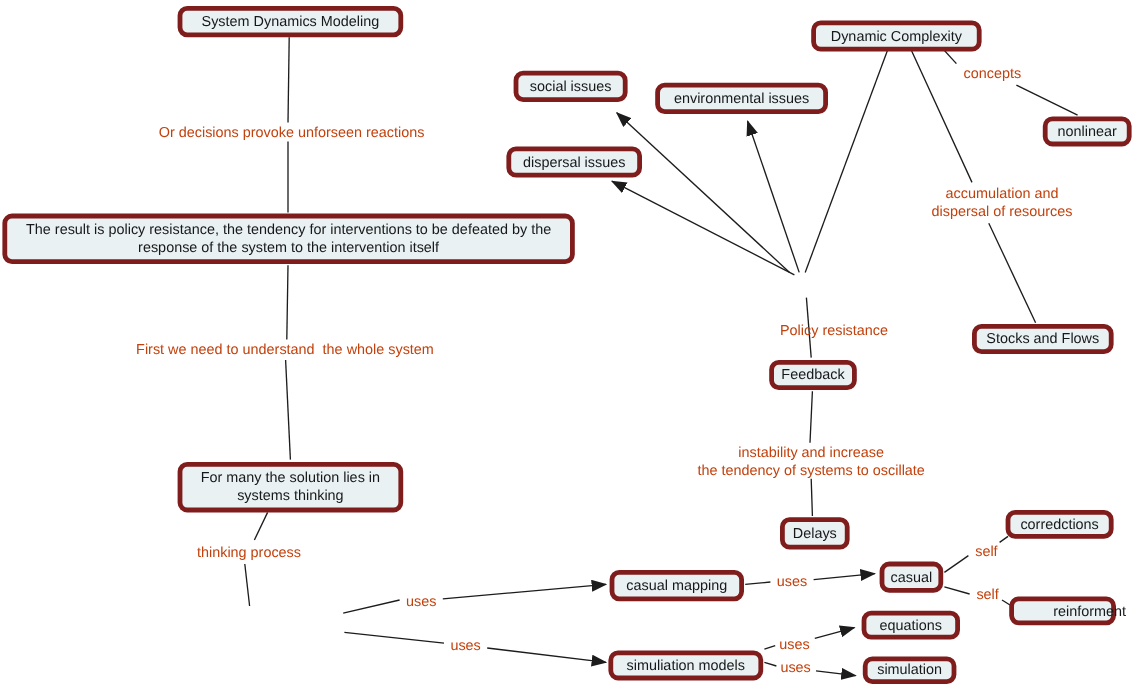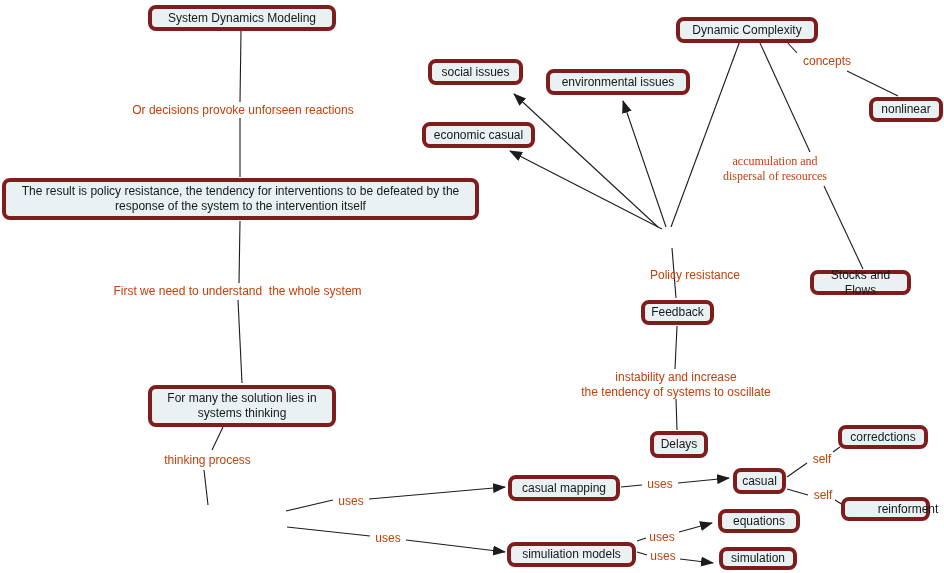--- a/index.html
+++ b/index.html
@@ -80,42 +80,42 @@
 
     <line x1="672" y1="248" x2="676" y2="298"></line>
     <line x1="677" y1="326" x2="675" y2="369"></line>
     <line x1="676" y1="399" x2="677" y2="430"></line>
   </svg>
 
   <div class="node" style="left:148px;top:5px;width:188px;height:26px;">System Dynamics Modeling</div>
   <div class="node" style="left:676px;top:2px;width:142px;height:26px;margin-top:15px;">Dynamic Complexity</div>
   <div class="node" style="left:428px;top:59px;width:95px;height:26px;">social issues</div>
   <div class="node" style="left:546px;top:69px;width:144px;height:26px;">environmental issues</div>
-  <div class="node" style="left:422px;top:122px;width:113px;height:26px;">economic casual</div>
+  <div class="node" style="left:422px;top:122px;width:113px;height:26px;">dispersal issues</div>
   <div class="node" style="left:869px;top:97px;width:74px;height:25px;">nonlinear</div>
   <div class="node wrap" style="left:2px;top:178px;width:477px;height:42px;">The result is policy resistance, the tendency for interventions to be defeated by the response of the system to the intervention itself</div>
-  <div class="node" style="left:810px;top:270px;width:101px;height:25px;">Stocks and Flows</div>
+  <div class="node" style="left:810px;top:270px;width:118px;height:25px;">Stocks and Flows</div>
   <div class="node" style="left:641px;top:300px;width:73px;height:25px;">Feedback</div>
   <div class="node" style="left:650px;top:431px;width:58px;height:27px;">Delays</div>
   <div class="node wrap" style="left:148px;top:385px;width:188px;height:42px;">For many the solution lies in systems thinking</div>
   <div class="node" style="left:508px;top:475px;width:112px;height:26px;">casual mapping</div>
   <div class="node" style="left:507px;top:542px;width:129px;height:25px;">simuliation models</div>
   <div class="node" style="left:733px;top:468px;width:53px;height:26px;">casual</div>
   <div class="node" style="left:838px;top:425px;width:90px;height:24px;">corredctions</div>
   <div class="node" style="left:841px;top:497px;width:89px;height:24px;padding-left:48px;">reinforment</div>
   <div class="node" style="left:718px;top:509px;width:82px;height:24px;">equations</div>
   <div class="node" style="left:719px;top:547px;width:78px;height:23px;">simulation</div>
 
   <div class="lbl" style="left:620px;top:231px;width:150px;margin-top:37px;">Policy resistance</div>
 
   <div class="lbl" style="left:108px;top:103px;width:270px;">Or decisions provoke unforseen reactions</div>
   <div class="lbl" style="left:90px;top:284px;width:295px;">First we need to understand  the whole system</div>
   <div class="lbl" style="left:155px;top:453px;width:105px;">thinking process</div>
   <div class="lbl" style="left:796px;top:54px;width:62px;">concepts</div>
-  <div class="lbl" style="left:700px;top:154px;width:150px;font-family:Liberation Serif, serif;">accumulation and
+  <div class="lbl" style="left:760px;top:154px;width:150px;">accumulation and
 dispersal of resources</div>
   <div class="lbl" style="left:561px;top:370px;width:230px;">instability and increase
 the tendency of systems to oscillate</div>
   <div class="lbl" style="left:334px;top:494px;width:34px;">uses</div>
   <div class="lbl" style="left:371px;top:531px;width:34px;">uses</div>
   <div class="lbl" style="left:643px;top:477px;width:34px;">uses</div>
   <div class="lbl" style="left:645px;top:530px;width:34px;">uses</div>
   <div class="lbl" style="left:646px;top:549px;width:34px;">uses</div>
   <div class="lbl" style="left:808px;top:452px;width:28px;">self</div>
   <div class="lbl" style="left:809px;top:488px;width:28px;">self</div>

